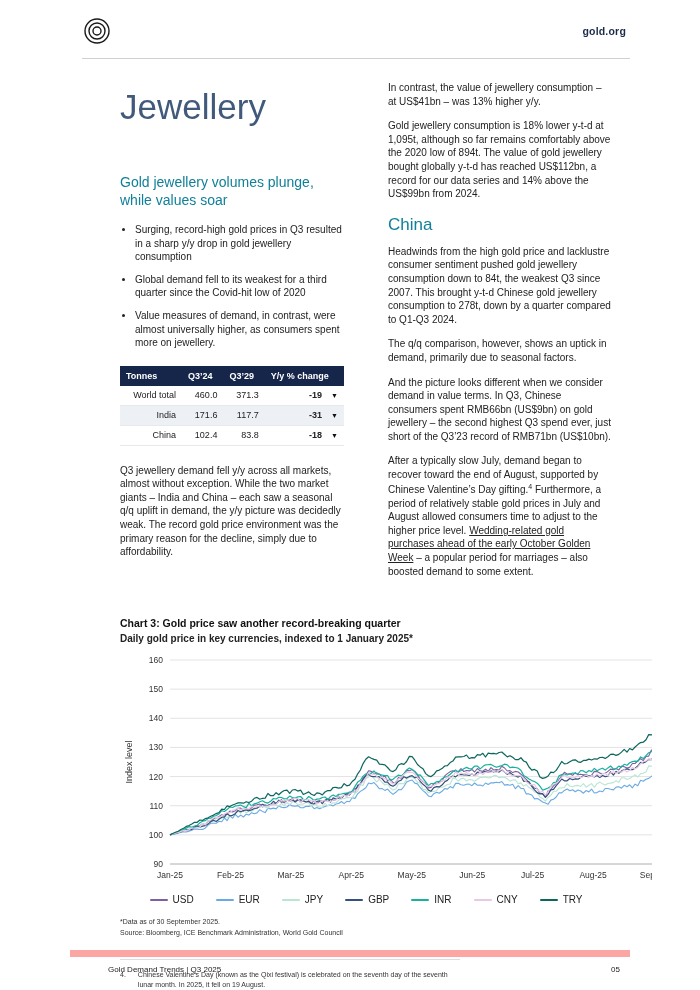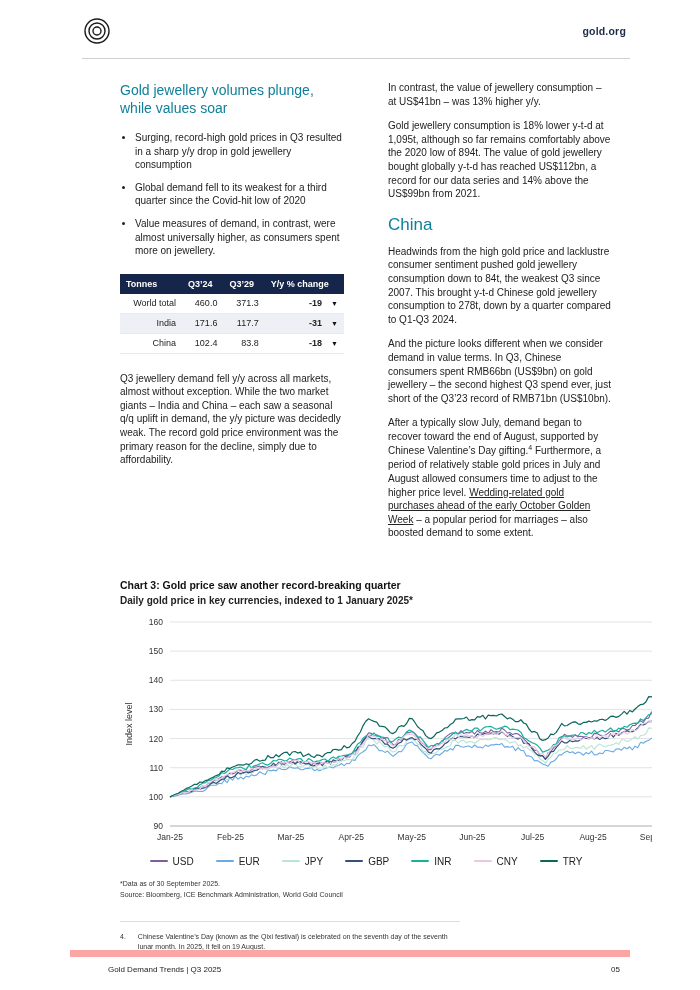--- a/index.html
+++ b/index.html
@@ -76,20 +76,21 @@
         <circle cx="15" cy="15" r="12" fill="none" stroke="#1a1a1a" stroke-width="1.4"></circle>
       </svg>
     </span>
     <span class="site-link">gold.org</span>
   </div>
 
   <div class="main">
     <div class="cols">
 
       <div class="col">
+        <h1 class="page-title">Jewellery</h1>
         <h2 class="section-heading">Gold jewellery volumes plunge, while values soar</h2>
         <ul class="bullets">
           <li>Surging, record-high gold prices in Q3 resulted in a sharp y/y drop in gold jewellery consumption</li>
           <li>Global demand fell to its weakest for a third quarter since the Covid-hit low of 2020</li>
           <li>Value measures of demand, in contrast, were almost universally higher, as consumers spent more on jewellery.</li>
         </ul>
 
         <table class="tonnes">
           <thead>
             <tr>
@@ -134,23 +135,24 @@
               </td>
             </tr>
           </tbody>
         </table>
 
         <p>Q3 jewellery demand fell y/y across all markets, almost without exception. While the two market giants – India and China – each saw a seasonal q/q uplift in demand, the y/y picture was decidedly weak. The record gold price environment was the primary reason for the decline, simply due to affordability.</p>
       </div>
 
       <div class="col">
         <p>In contrast, the value of jewellery consumption – at US$41bn – was 13% higher y/y.</p>
-        <p>Gold jewellery consumption is 18% lower y-t-d at 1,095t, although so far remains comfortably above the 2020 low of 894t. The value of gold jewellery bought globally y-t-d has reached US$112bn, a record for our data series and 14% above the US$99bn from 2021.</p>
+        <p>Gold jewellery consumption is 18% lower y-t-d at 1,095t, although so far remains comfortably above the 2020 low of 894t. The value of gold jewellery bought globally y-t-d has reached US$112bn, a record for our data series and 14% above the US$99bn from 2024.</p>
         <h2 class="china-heading">China</h2>
         <p>Headwinds from the high gold price and lacklustre consumer sentiment pushed gold jewellery consumption down to 84t, the weakest Q3 since 2007. This brought y-t-d Chinese gold jewellery consumption to 278t, down by a quarter compared to Q1-Q3 2024.</p>
+        <p>The q/q comparison, however, shows an uptick in demand, primarily due to seasonal factors.</p>
         <p>And the picture looks different when we consider demand in value terms. In Q3, Chinese consumers spent RMB66bn (US$9bn) on gold jewellery – the second highest Q3 spend ever, just short of the Q3’23 record of RMB71bn (US$10bn).</p>
         <p>
           <span>After a typically slow July, demand began to recover toward the end of August, supported by Chinese Valentine’s Day gifting.</span><sup class="fnref">4</sup><span> Furthermore, a period of relatively stable gold prices in July and August allowed consumers time to adjust to the higher price level. </span><span class="ulink">Wedding-related gold purchases ahead of the early October Golden Week</span><span> – a popular period for marriages – also boosted demand to some extent.</span>
         </p>
       </div>
     </div>
 
     <div class="chart-section">
       <div class="chart-title">Chart 3: Gold price saw another record-breaking quarter</div>
       <div class="chart-subtitle">Daily gold price in key currencies, indexed to 1 January 2025*</div>

